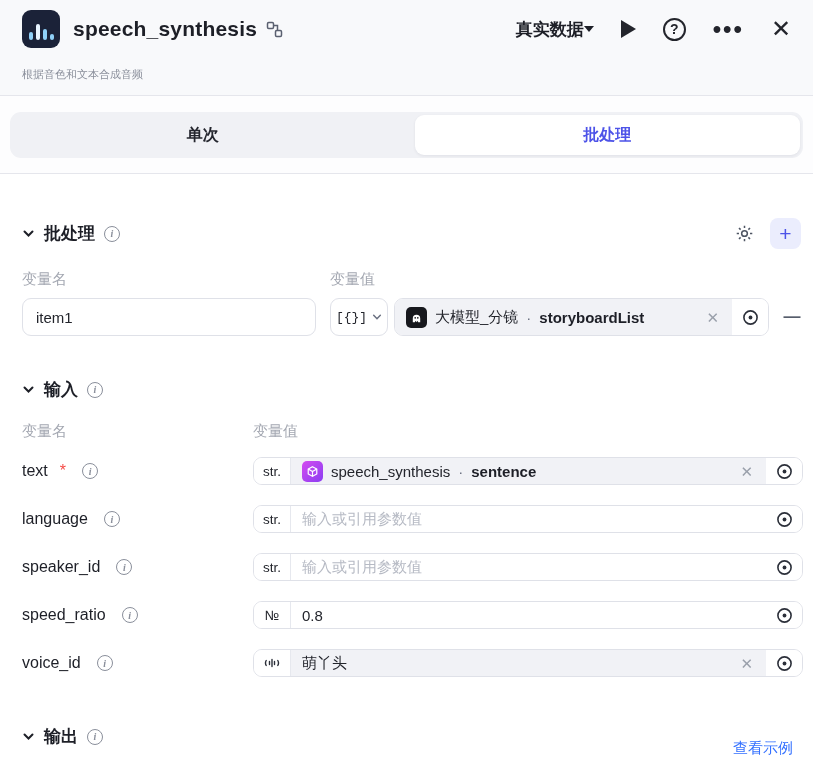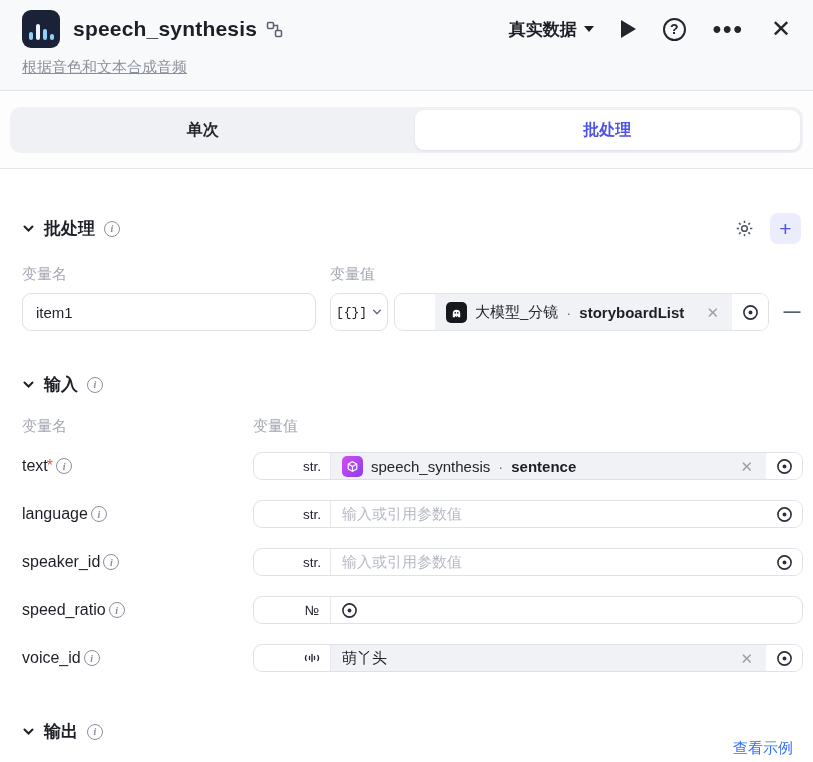--- a/index.html
+++ b/index.html
@@ -15,32 +15,32 @@
   .app-icon {
     width:38px; height:38px; border-radius:9px; background:#1b2238;
     display:flex; align-items:flex-end; justify-content:center; gap:3px;
     padding-bottom:8px; flex:0 0 auto;
   }
   .app-icon i { display:block; width:4px; border-radius:2px; background:#8fd0f8; }
   .app-icon i.b1{height:8px} .app-icon i.b2{height:16px; background:#e8f4ff;} .app-icon i.b3{height:11px} .app-icon i.b4{height:6px}
   .app-title { font-size:21px; font-weight:700; margin-left:13px; color:#1d1f27; letter-spacing:.2px; }
   .title-link { margin-left:9px; display:flex; align-items:center; }
   .hdr-right { margin-left:auto; display:flex; align-items:center; gap:27px; }
-  .data-mode { display:flex; align-items:center; gap:7px; font-size:17px; font-weight:700; color:#1d1f27; cursor:pointer; }
+  .data-mode { display:flex; align-items:center; font-size:17px; font-weight:700; color:#1d1f27; cursor:pointer; }
   .caret-down { width:0; height:0; border-left:5px solid transparent; border-right:5px solid transparent; border-top:6px solid #1d1f27; }
   .icon-btn { background:none; border:none; cursor:pointer; display:flex; align-items:center; justify-content:center; padding:0; }
   .play-tri { width:0; height:0; border-top:9px solid transparent; border-bottom:9px solid transparent; border-left:15px solid #23252c; }
   .help-circle {
     width:23px; height:23px; border:2px solid #23252c; border-radius:50%;
     display:flex; align-items:center; justify-content:center;
     font-size:14px; font-weight:700; color:#23252c;
   }
   .more-dots { font-size:24px; font-weight:700; color:#23252c; letter-spacing:2px; line-height:10px; }
   .close-x { font-size:24px; color:#23252c; font-weight:400; line-height:20px; }
-  .subtitle { margin-top:9px; padding-bottom:13px; font-size:15px; color:#8a8f9b;text-decoration:underline; }
+  .subtitle { margin-top:18px; padding-bottom:13px; font-size:11px; color:#8a8f9b; }
   .hr { height:1px; background:#e5e6ec; width:100%; }
   
   .tabs-wrap { padding:16px 10px 15px 10px; background:#fdfdfe; }
   .tabs { background:#f0f1f5; border-radius:11px; height:46px; display:flex;gap:16px; }
   .tab { flex:1; display:flex; align-items:center; justify-content:center; font-size:16px; font-weight:700; color:#24262e; cursor:pointer; border-radius:9px; }
   .tab.selected { background:#ffffff; margin:3px; color:#4d53e8; box-shadow:0 1px 3px rgba(40,40,60,.08); }
   
   .section-head { display:flex; align-items:center; gap:9px; margin:0 12px 0 22px; }
   .sec-batch { margin-top:44px; }
   .sec-input { margin-top:42px; }
@@ -66,41 +66,41 @@
     width:294px; height:38px; border:1px solid #dfe1e8; border-radius:9px; background:#fff;
     padding:0 13px; font-size:15px; color:#23252c; outline:none; font-family:inherit;
   }
   .type-select {
     margin-left:14px; width:58px; height:38px; border:1px solid #dfe1e8; border-radius:9px; background:#fff;
     display:flex; align-items:center; justify-content:center; gap:5px; font-size:13px; color:#23252c; cursor:pointer;
     font-family:"Liberation Mono","DejaVu Sans Mono",monospace;
   }
   .minus-btn { width:22px; margin-left:12px; text-align:center; font-size:17px; color:#565d6b; cursor:pointer; font-weight:700; }
   
-  .field { flex:1; height:38px; border:1px solid #dfe1e8; border-radius:9px; background:#fff; display:flex; align-items:stretch; overflow:hidden; margin-left:6px;padding-left:40px; }
+  .field { flex:1; height:38px; border:1px solid #dfe1e8; border-radius:9px; background:#fff; display:flex; align-items:stretch; overflow:hidden; margin-left:6px; }
   .field.noleft { margin-left:0; }
   .type-badge {
     width:37px; display:flex; align-items:center; justify-content:center;
     font-size:13.5px; color:#23252c; border-right:1px solid #e6e8ee; background:#fff; flex:0 0 auto;
   }
   .f-content { flex:1; display:flex; align-items:center; padding:0 11px; gap:8px; font-size:15px; color:#23252c; min-width:0; }
   .f-content.filled { background:#f1f2f6; }
   .f-content .ph { color:#b6bac4; }
   .ref-src { color:#23252c; }
   .ref-sep { color:#6a7080; }
   .ref-field { font-weight:700; color:#1d1f27; }
   .x-btn { margin-left:auto; color:#9aa0ab; font-size:15px; cursor:pointer; padding:0 2px; line-height:1; }
   .ref-btn { width:36px; display:flex; align-items:center; justify-content:center; background:#fff; cursor:pointer; flex:0 0 auto; }
   .mini-icon { width:21px; height:21px; border-radius:5px; flex:0 0 auto; display:flex; align-items:center; justify-content:center; }
   .mini-dark { background:#17181d; }
   .mini-purple { background:linear-gradient(135deg,#d44cf0,#8b3df2); }
   
   .param-row { display:flex; align-items:center; margin:12px 10px 0 22px; height:36px; }
   .param-row:first-of-type { margin-top:12px; }
-  .param-label { width:231px; display:flex; align-items:center; gap:3px; font-size:16px; color:#1d1f27; flex:0 0 auto; }
+  .param-label { width:231px; display:flex; align-items:center; gap:16px; font-size:16px; color:#1d1f27; flex:0 0 auto; }
   .req { color:#f54a45; margin-left:-4px; }
   .param-row .field { height:28px; }
   
   .watermark { position:absolute; right:20px; bottom:4px; text-align:right; z-index:5; pointer-events:none; }
   .wm-text { font-size:17px; color:rgba(96,104,118,.85); font-weight:500; }
   .wm-link { font-size:15px; color:#3370ff; margin-top:2px; pointer-events:auto; cursor:pointer; display:inline-block; }
 </style>
 </head>
 <body>
 
@@ -291,20 +291,23 @@
       </div>
     </div>
 
     <div class="param-row">
       <div class="param-label">
         <span>speed_ratio</span>
         <span class="info-i">i</span>
       </div>
       <div class="field noleft">
         <span class="type-badge">№</span>
+        <div class="f-content">
+          <span>0.8</span>
+        </div>
         <span class="ref-btn">
           <svg width="17" height="17" viewBox="0 0 17 17">
               <circle cx="8.5" cy="8.5" r="6.6" fill="none" stroke="#2b2f39" stroke-width="1.6"></circle>
               <circle cx="8.5" cy="8.5" r="1.9" fill="#2b2f39"></circle>
             </svg>
         </span>
       </div>
     </div>
 
     <div class="param-row">

